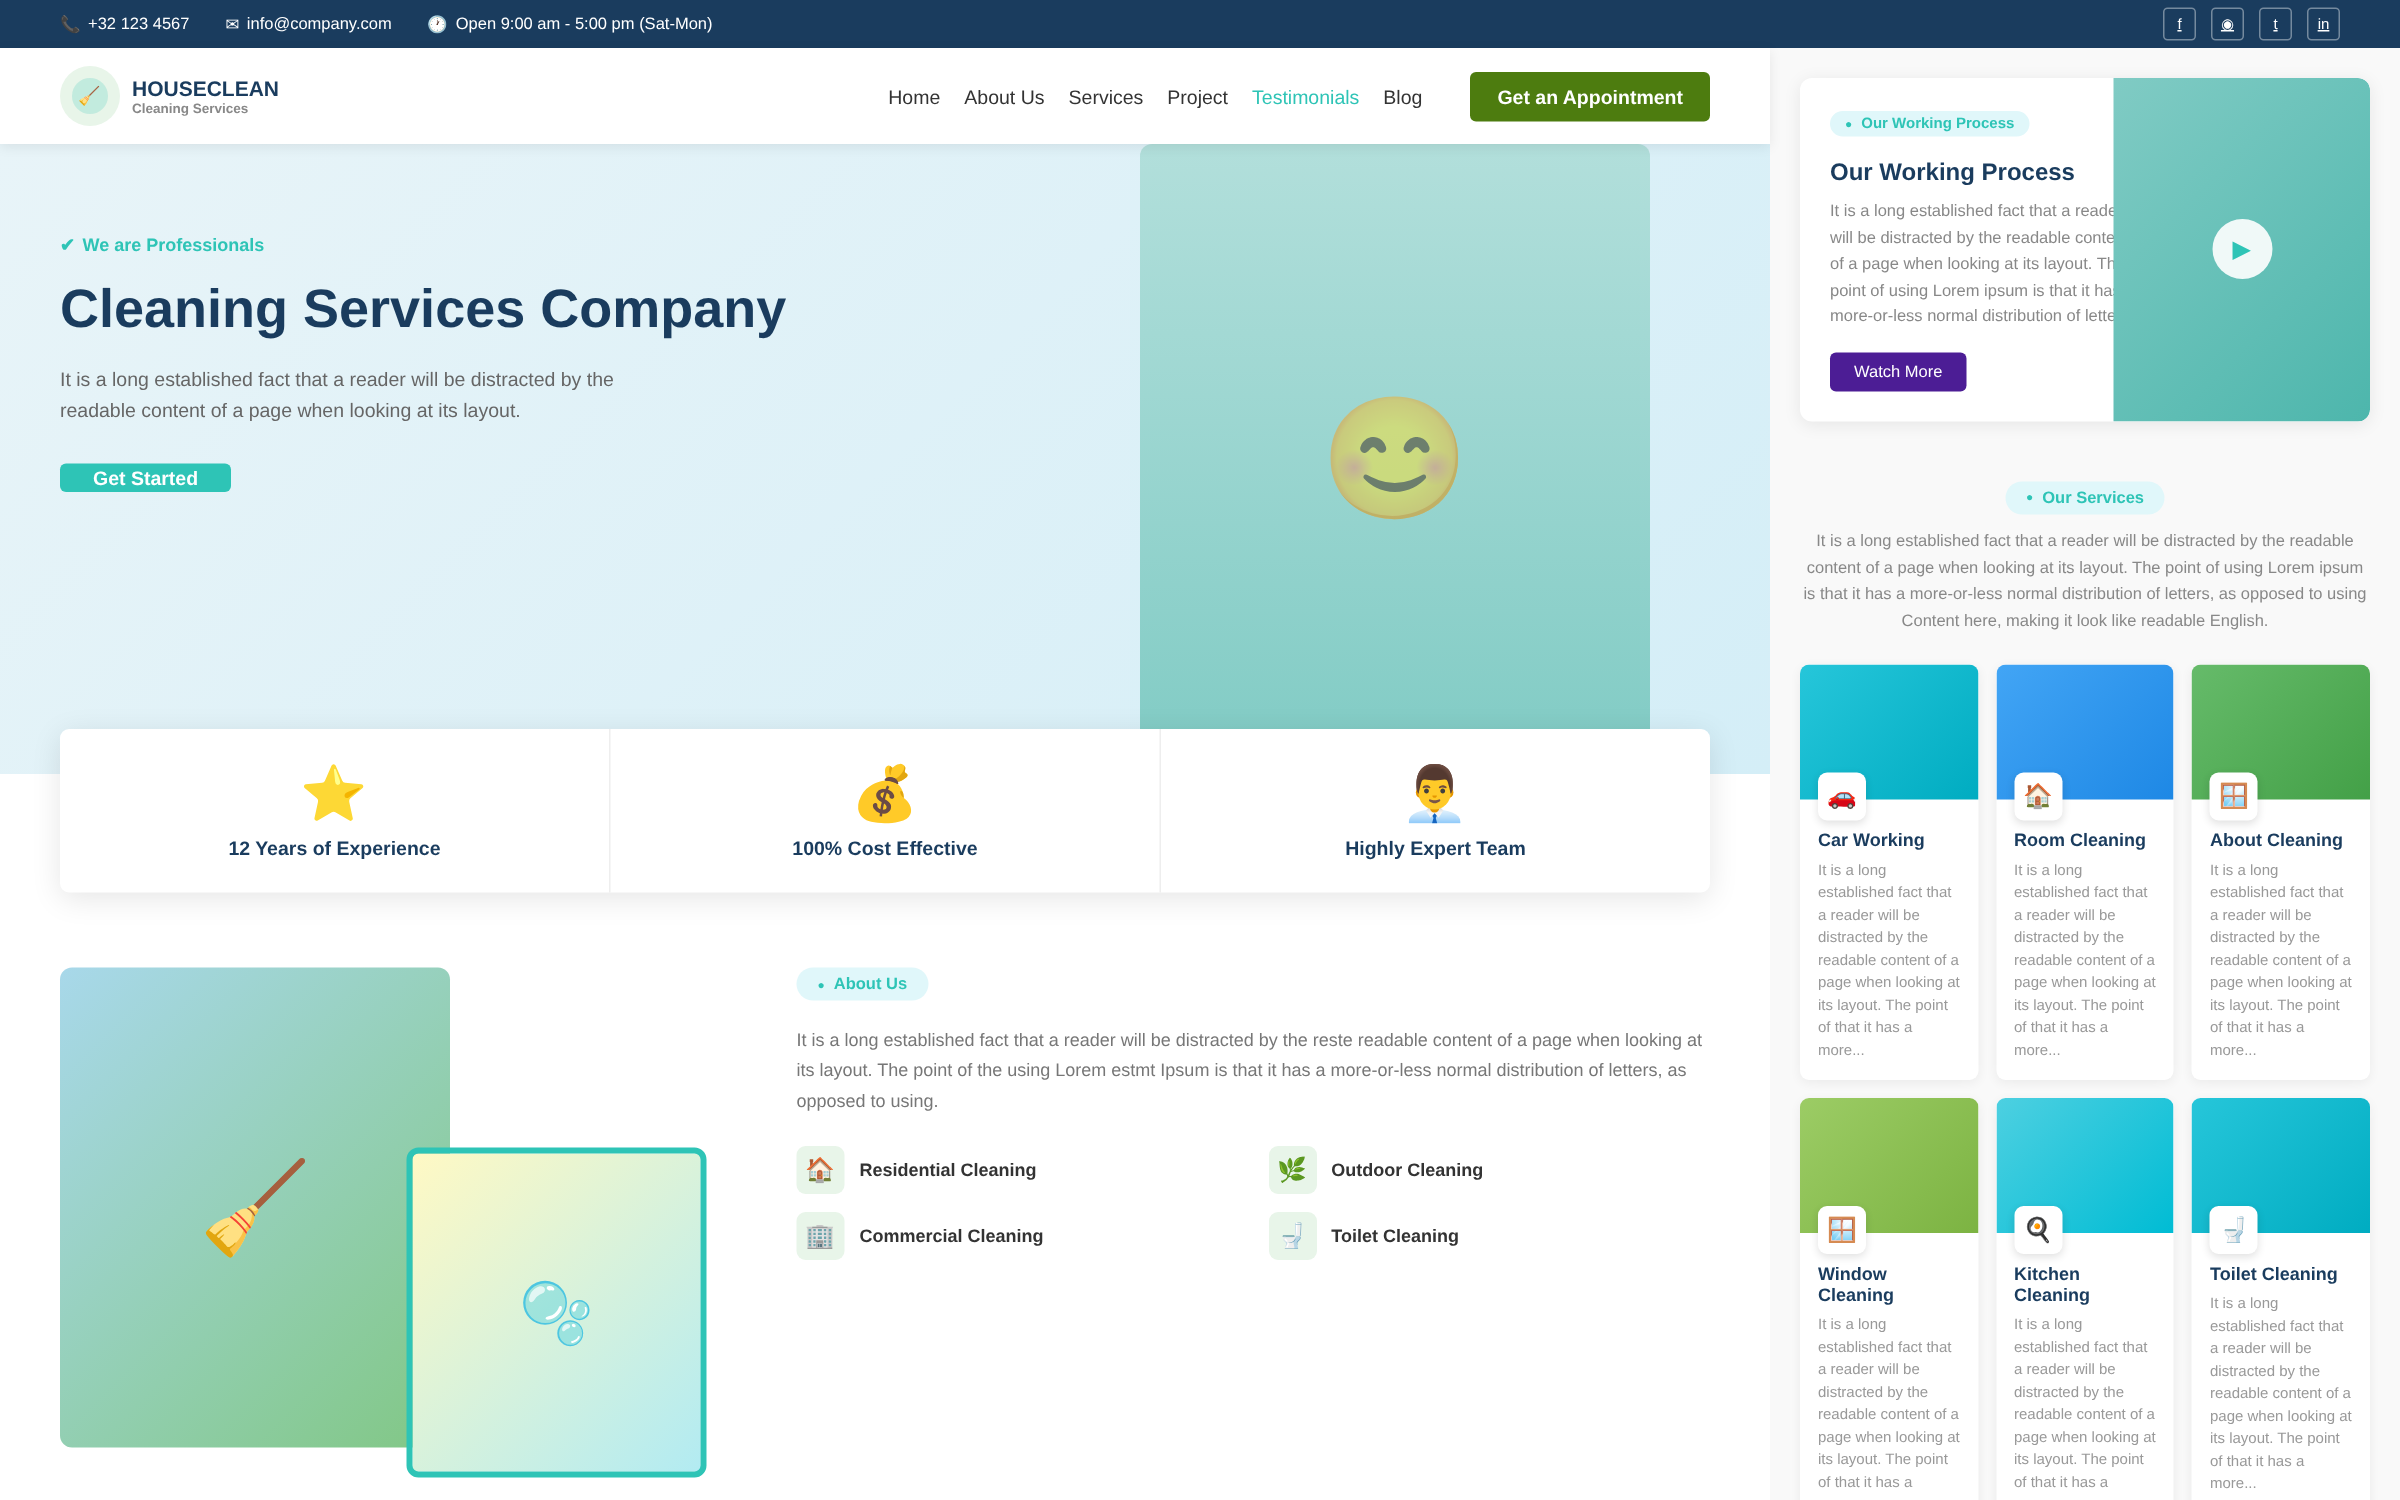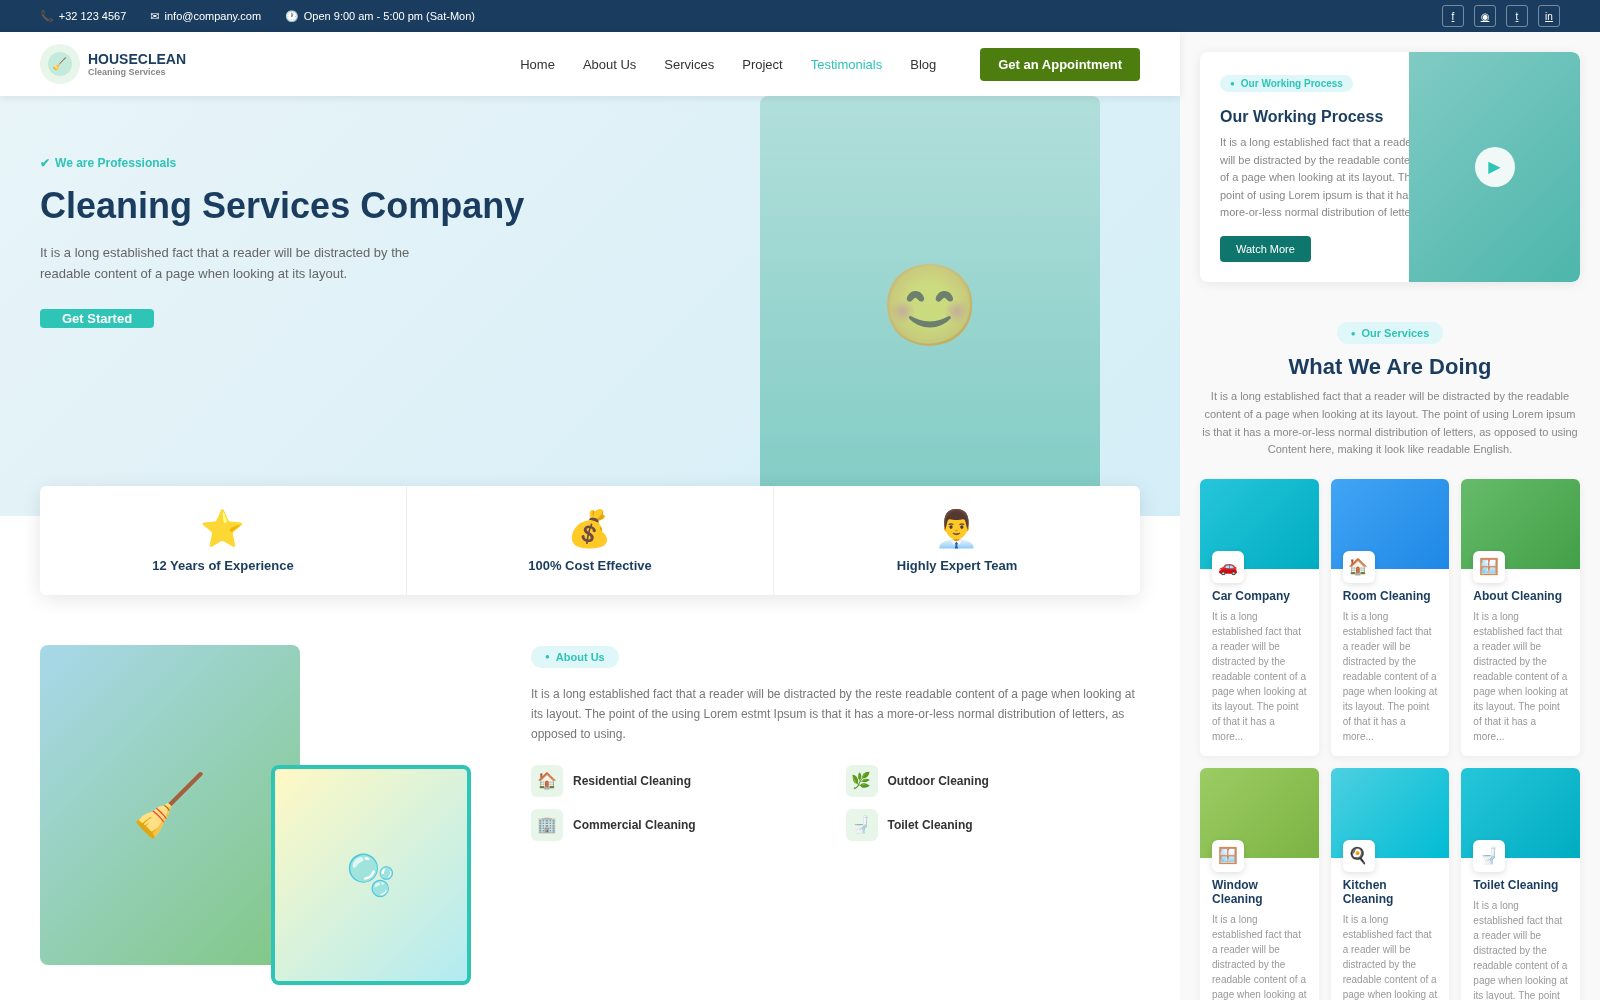--- a/index.html
+++ b/index.html
@@ -8,21 +8,21 @@
     
     .top-bar { background: #1a3c5e; color: #fff; font-size: 11px; padding: 5px 40px; display: flex; align-items: center; gap: 24px; }
     .top-bar span { display: flex; align-items: center; gap: 5px; }
     .top-bar .social { margin-left: auto; display: flex; gap: 10px; }
     .top-bar .social a { color: #fff; width: 22px; height: 22px; border: 1px solid rgba(255,255,255,0.4); border-radius: 3px; display: flex; align-items: center; justify-content: center; font-size: 10px; }
 
     
     .navbar { background: #fff; padding: 12px 40px; display: flex; align-items: center; box-shadow: 0 2px 8px rgba(0,0,0,0.08); position: relative; z-index: 10; }
     .logo { display: flex; align-items: center; gap: 8px; font-weight: 700; color: #1a3c5e; font-size: 18px; }
     .logo-icon { width: 40px; height: 40px; background: #e8f5e9; border-radius: 50%; display: flex; align-items: center; justify-content: center; }
-    .nav-links { display: flex; align-items: center; gap: 28px; margin-left: auto; font-size: 13px; }
+    .nav-links { display: flex; align-items: center; gap: 16px; margin-left: auto; font-size: 13px; }
     .nav-links a { color: #333; text-decoration: none; font-weight: 500; }
     .nav-links a.active { color: #2ec4b6; }
     .nav-btn { background: #4d7c0f; color: #fff; border: none; padding: 9px 18px; border-radius: 4px; font-size: 13px; font-weight: 600; cursor: pointer; margin-left: 16px; }
 
     
     .hero { display: flex; position: relative; height: 420px; background: linear-gradient(135deg, #e8f4f8 0%, #d4eef7 100%); overflow: hidden; }
     .hero-content { width: 50%; padding: 60px 40px; z-index: 2; }
     .hero-tag { color: #2ec4b6; font-size: 12px; font-weight: 600; display: flex; align-items: center; gap: 5px; margin-bottom: 14px; }
     .hero-title { font-size: 36px; font-weight: 800; color: #1a3c5e; line-height: 1.2; margin-bottom: 16px; }
     .hero-desc { font-size: 13px; color: #666; line-height: 1.6; margin-bottom: 24px; max-width: 380px; }
@@ -53,21 +53,21 @@
     .service-icon { width: 32px; height: 32px; background: #e8f5e9; border-radius: 6px; display: flex; align-items: center; justify-content: center; font-size: 16px; }
 
     
     .right-panel { position: absolute; right: 0; top: 0; width: 420px; height: 1000px; background: #f9f9f9; overflow-y: auto; }
 
     
     .working-process { background: #fff; margin: 20px; border-radius: 8px; padding: 20px; box-shadow: 0 2px 12px rgba(0,0,0,0.08); position: relative; overflow: hidden; }
     .wp-content { width: 60%; }
     .wp-title { font-size: 16px; font-weight: 800; color: #1a3c5e; margin-bottom: 8px; }
     .wp-desc { font-size: 11px; color: #888; line-height: 1.6; margin-bottom: 14px; }
-    .wp-btn { background: #0f766e; color: #fff; border: none; padding: 7px 16px; border-radius: 4px; font-size: 11px; cursor: pointer; }
+    .wp-btn { background: #4c1d95; color: #fff; border: none; padding: 7px 16px; border-radius: 4px; font-size: 11px; cursor: pointer; }
     .wp-image { position: absolute; right: 0; top: 0; width: 45%; height: 100%; background: linear-gradient(135deg, #80cbc4, #4db6ac); border-radius: 0 8px 8px 0; display: flex; align-items: center; justify-content: center; }
     .play-btn { width: 40px; height: 40px; background: rgba(255,255,255,0.9); border-radius: 50%; display: flex; align-items: center; justify-content: center; font-size: 16px; color: #2ec4b6; }
 
     
     .services-section { padding: 20px; background: #f9f9f9; }
     .services-header { text-align: center; margin-bottom: 20px; }
     .services-title { font-size: 22px; font-weight: 800; color: #1a3c5e; margin-bottom: 8px; }
     .services-desc { font-size: 11px; color: #888; line-height: 1.6; }
     .services-grid { display: grid; grid-template-columns: 1fr 1fr 1fr; gap: 12px; }
     .service-card { background: #fff; border-radius: 6px; overflow: hidden; box-shadow: 0 2px 8px rgba(0,0,0,0.06); }
@@ -219,31 +219,30 @@
         <div class="wp-image">
           <div class="play-btn">▶</div>
         </div>
       </div>
 
       <div class="services-section">
         <div class="services-header">
           <div class="section-tag" style="display:inline-flex; margin-bottom:10px;align-items:center;">
             <span>Our Services</span>
           </div>
-          <h2 class="services-title">What We Are Doing</h2>
           <p class="services-desc">It is a long established fact that a reader will be distracted by the readable content of a page when looking at its layout. The point of using Lorem ipsum is that it has a more-or-less normal distribution of letters, as opposed to using Content here, making it look like readable English.</p>
         </div>
         <div class="services-grid">
 
           <div class="service-card">
             <div class="service-card-img teal">
               <div class="service-card-icon">🚗</div>
             </div>
             <div class="service-card-body">
-              <div class="service-card-name">Car Company</div>
+              <div class="service-card-name">Car Working</div>
               <div class="service-card-desc">It is a long established fact that a reader will be distracted by the readable content of a page when looking at its layout. The point of that it has a more...</div>
             </div>
           </div>
 
           <div class="service-card">
             <div class="service-card-img blue">
               <div class="service-card-icon">🏠</div>
             </div>
             <div class="service-card-body">
               <div class="service-card-name">Room Cleaning</div>

